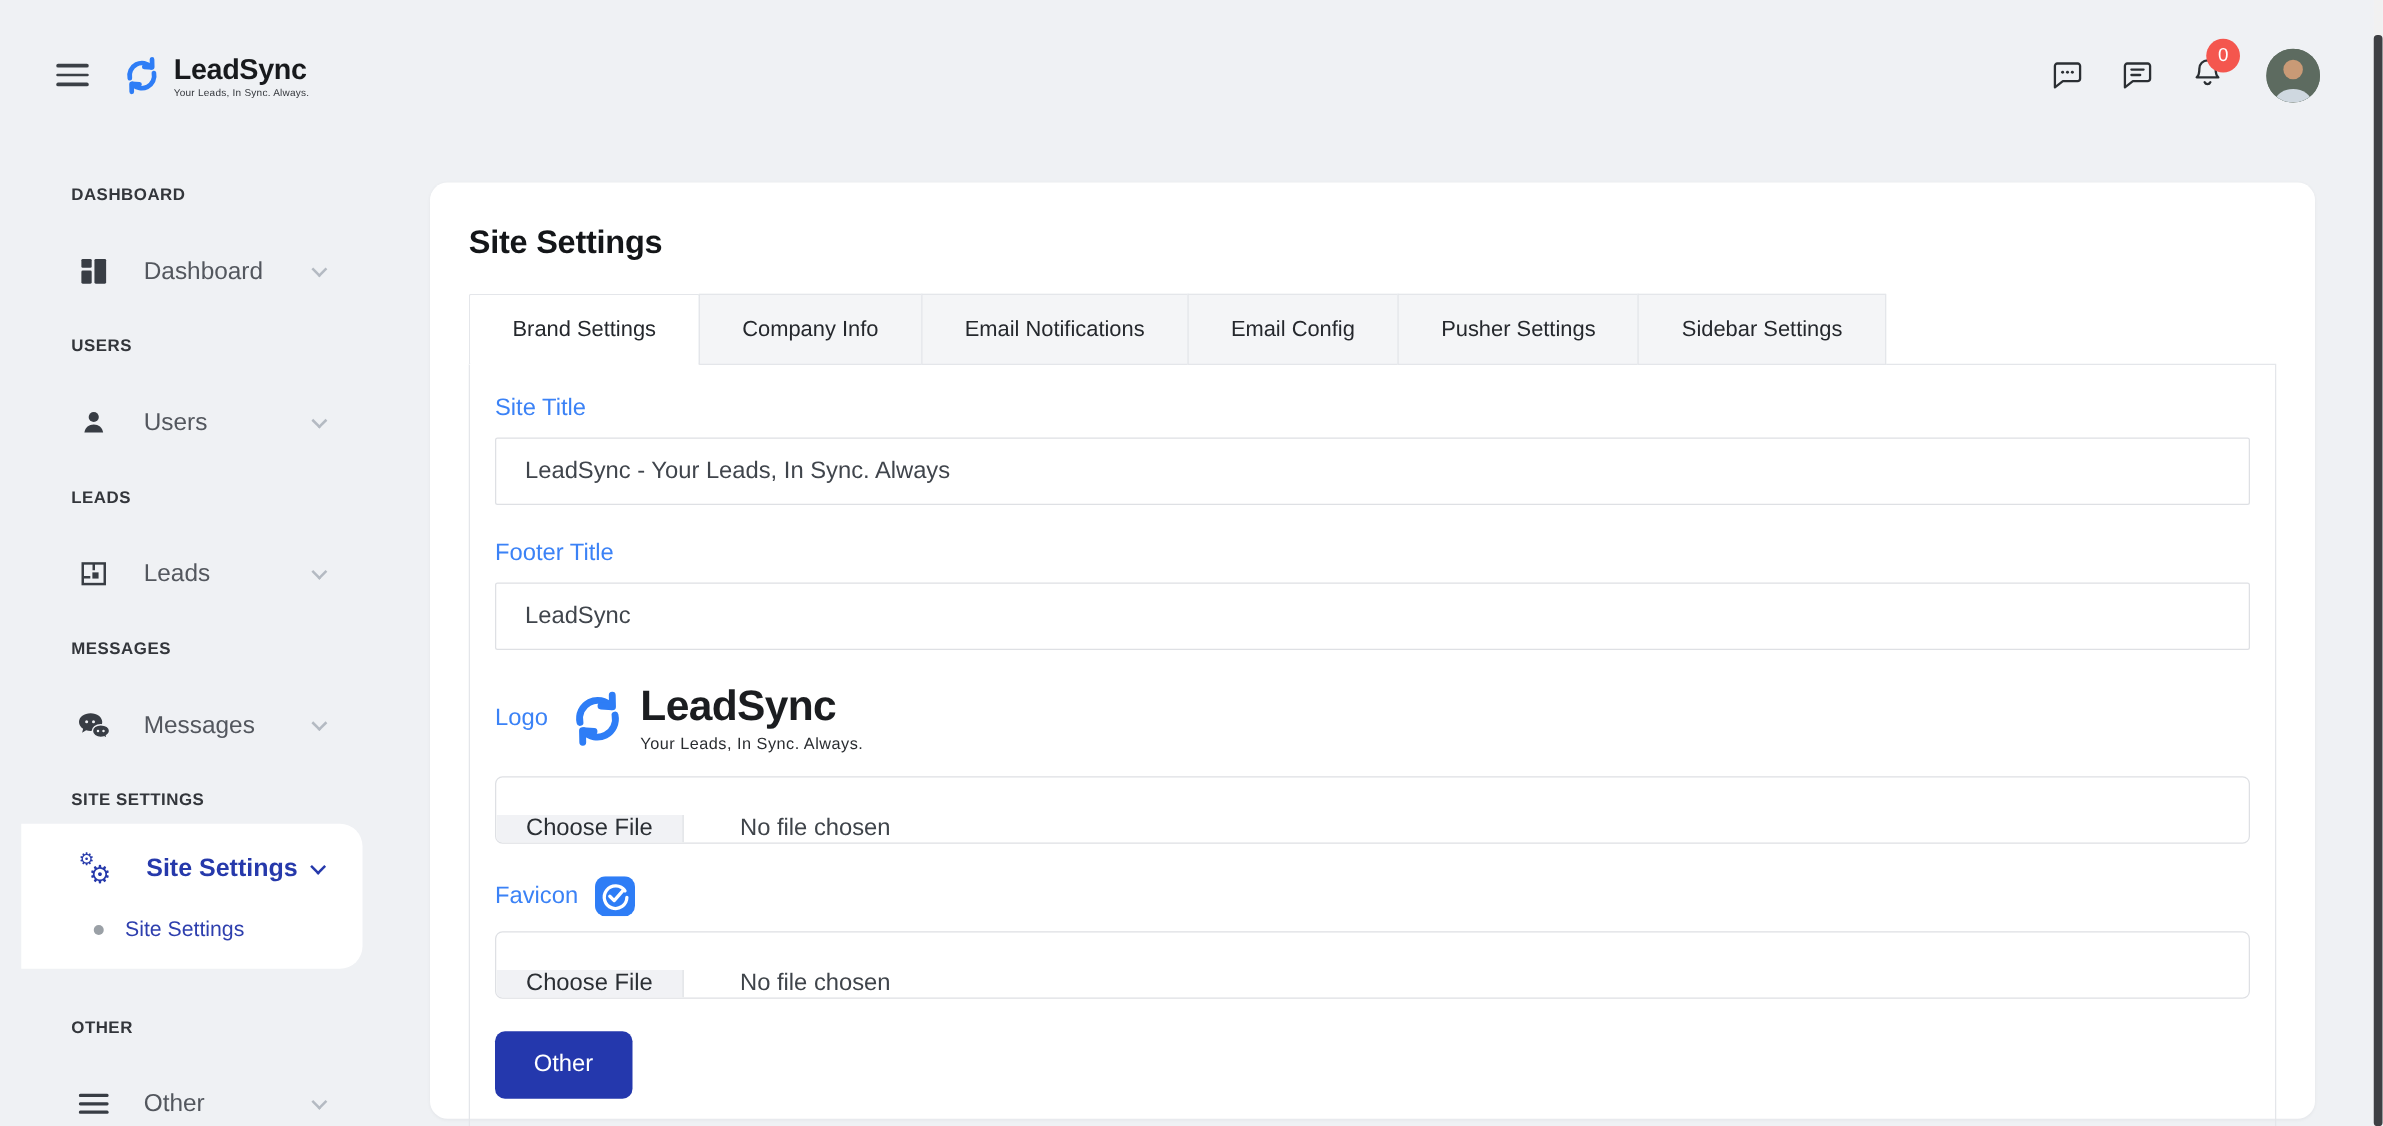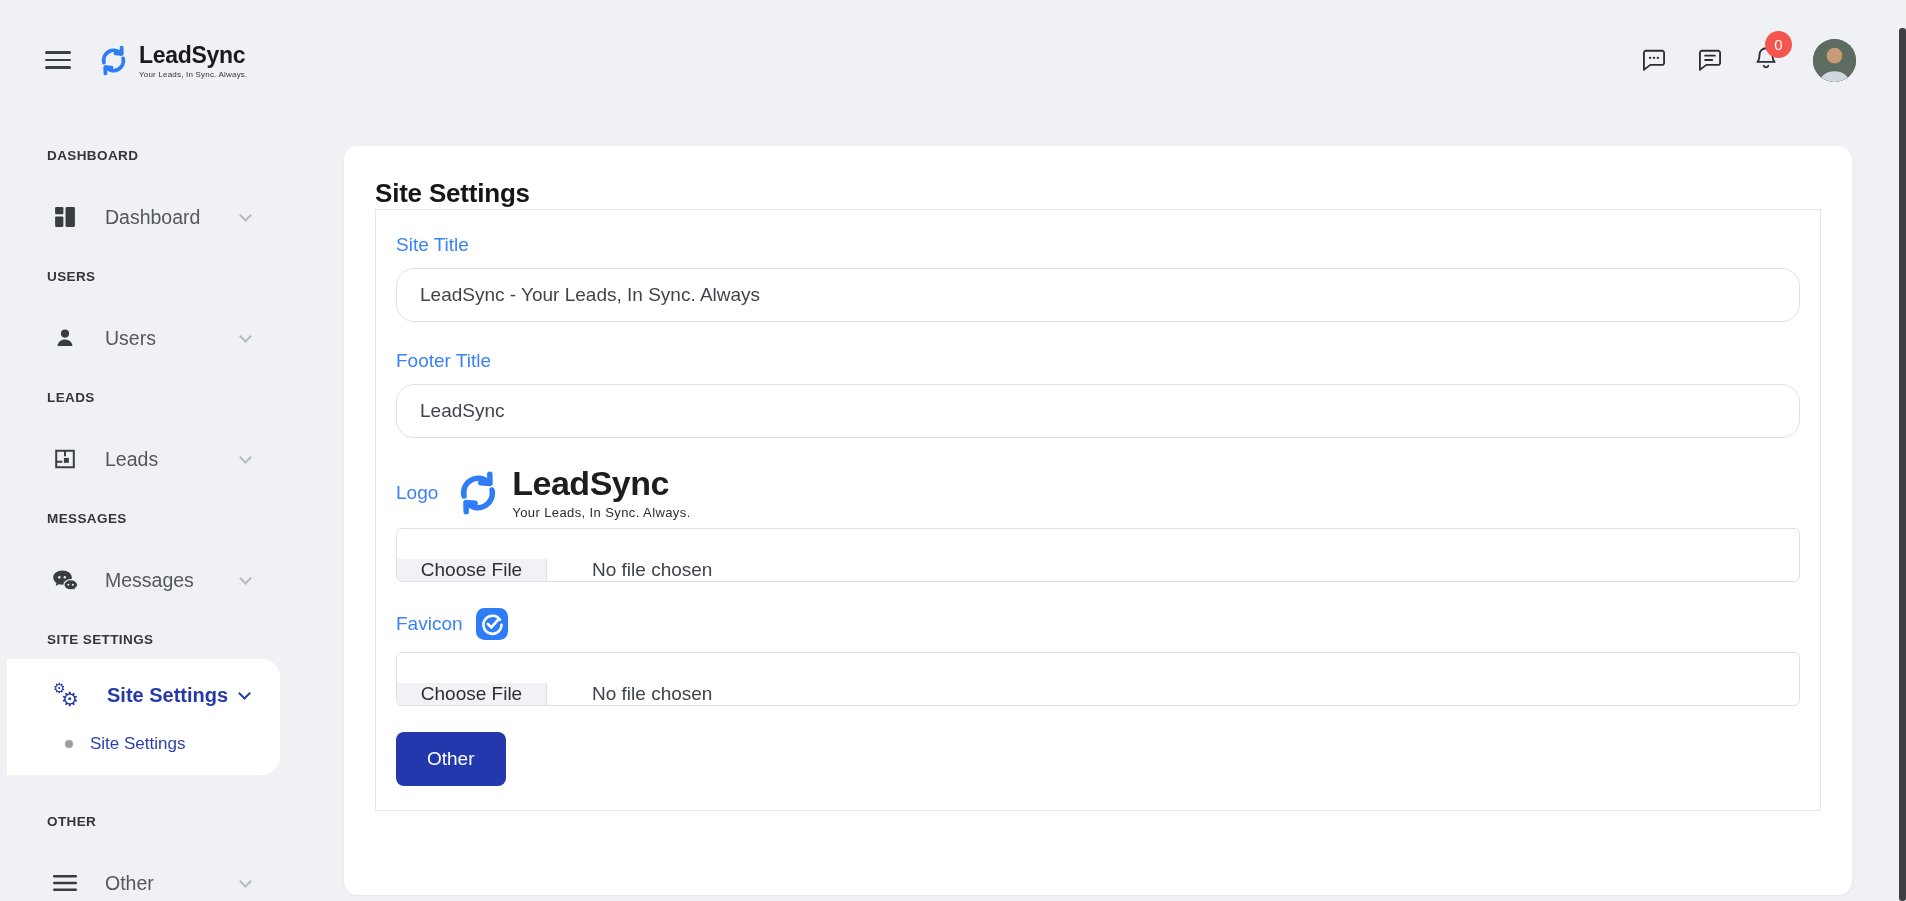--- a/index.html
+++ b/index.html
@@ -18,21 +18,21 @@
   .brand-tag { font-size:8px; color:#33363b; margin-top:1px; letter-spacing:0.2px; }
   .header-spacer { flex:1; }
   .header-icons { display:flex; align-items:center; gap:30px; }
   .hicon { width:26px; height:26px; cursor:pointer; position:relative; }
   .bell-wrap { position:relative; cursor:pointer; }
   .badge { position:absolute; top:-14px; right:-13px; width:27px; height:27px; border-radius:50%;
     background:#f4564e; color:#fff; font-size:15px; display:flex; align-items:center; justify-content:center; }
   .avatar { width:43px; height:43px; border-radius:50%; overflow:hidden; background:#5c6b5f; cursor:pointer; margin-left:4px; }
 
   
-  .sidebar { position:absolute; left:7px; top:120px; width:273px; height:781px; padding-top:27px; }
+  .sidebar { position:absolute; left:17px; top:120px; width:273px; height:781px; padding-top:27px; }
   .side-heading { font-size:13.5px; font-weight:700; color:#33363b; letter-spacing:0.4px;
     padding-left:40px; height:18px; line-height:18px; }
   .nav-item { display:flex; align-items:center; height:36px; padding:0 30px 0 45px;
     margin-top:34px; margin-bottom:33px; cursor:pointer; }
   .nav-icon { width:26px; height:26px; flex:none; display:flex; align-items:center; justify-content:center; }
   .nav-label { margin-left:27px; font-size:19.5px; color:#53575e; }
   .chev { width:9px; height:9px; border-right:2.2px solid #b4bac2; border-bottom:2.2px solid #b4bac2;
     transform:rotate(45deg); margin-left:auto; margin-top:-4px; }
   .active-block { background:#fff; border-radius:0 18px 18px 0; margin-top:10px;
     padding:16px 0 16px 0; width:273px; }
@@ -53,25 +53,25 @@
     background:#fff; border-radius:14px; box-shadow:0 1px 3px rgba(20,25,40,0.05);
     padding:32px 31px 0 31px; }
   .page-title { font-size:26px; font-weight:700; color:#141619; letter-spacing:-0.2px; }
   .tabs { display:flex; margin-top:26px; position:relative; z-index:2; margin-bottom:-1px; }
   .tab { height:57px; display:flex; align-items:center; padding:0 34px; font-size:17.5px; color:#25282d;
     background:#f4f5f7; border:1px solid #e4e6ea; cursor:pointer; }
   .tab + .tab { margin-left:-1px; }
   .tab.active { background:#fff; border-bottom-color:#fff; border-radius:2px 2px 0 0; }
   .tab-panel { border:1px solid #e4e6ea; padding:24px 20px; position:relative; z-index:1; }
   .field-label { font-size:19px; color:#3b82f6; margin-bottom:12px; }
-  .text-input { width:100%; height:54px; border:1px solid #dee0e4; border-radius:18px;
+  .text-input { width:100%; height:54px; border:1px solid #dee0e4; border-radius:2px;
     font-size:19px; color:#40454c; padding:0 23px; outline:none; background:#fff;
     font-family:"Liberation Sans","DejaVu Sans",sans-serif; }
   .row-gap { margin-bottom:28px; }
-  .logo-row { display:flex; align-items:center; margin-bottom:8px; }
+  .logo-row { display:flex; align-items:center; margin-bottom:19px; }
   .logo-preview { display:flex; align-items:center; margin-left:16px; }
   .logo-preview-text { margin-left:10px; display:flex; flex-direction:column; }
   .logo-preview-name { font-size:34px; font-weight:800; color:#1b1d20; letter-spacing:-0.5px; line-height:1.05; }
   .logo-preview-tag { font-size:13px; color:#2a2d31; margin-top:3px; letter-spacing:0.4px; }
   .file-input { display:flex; align-items:flex-end; height:54px; border:1px solid #dee0e4;
     border-radius:6px; overflow:hidden; cursor:pointer; background:#fff; }
   .file-btn { width:150px; background:#f1f2f5; border-right:1px solid #dfe2e6;
     display:flex; align-items:center; justify-content:center; font-size:19px; color:#2b2f34; }
   .file-status { display:flex; align-items:center; padding-left:45px; font-size:19px; color:#3f444a; }
   .favicon-row { display:flex; align-items:center; margin:26px 0 12px 0;text-align:right; }
@@ -218,20 +218,28 @@
       </svg>
     </span>
     <span class="nav-label">Other</span>
     <span class="chev"></span>
   </div>
 </div>
 
 <div class="main-card">
   <div class="page-title">Site Settings</div>
 
+  <div class="tabs">
+    <div class="tab active">Brand Settings</div>
+    <div class="tab">Company Info</div>
+    <div class="tab">Email Notifications</div>
+    <div class="tab">Email Config</div>
+    <div class="tab">Pusher Settings</div>
+    <div class="tab">Sidebar Settings</div>
+  </div>
 
   <div class="tab-panel">
 
     <div class="field-label">Site Title</div>
     <input class="text-input row-gap" type="text" value="LeadSync - Your Leads, In Sync. Always" style="">
 
     <div class="field-label">Footer Title</div>
     <input class="text-input row-gap" type="text" value="LeadSync" style="">
 
     <div class="logo-row">

